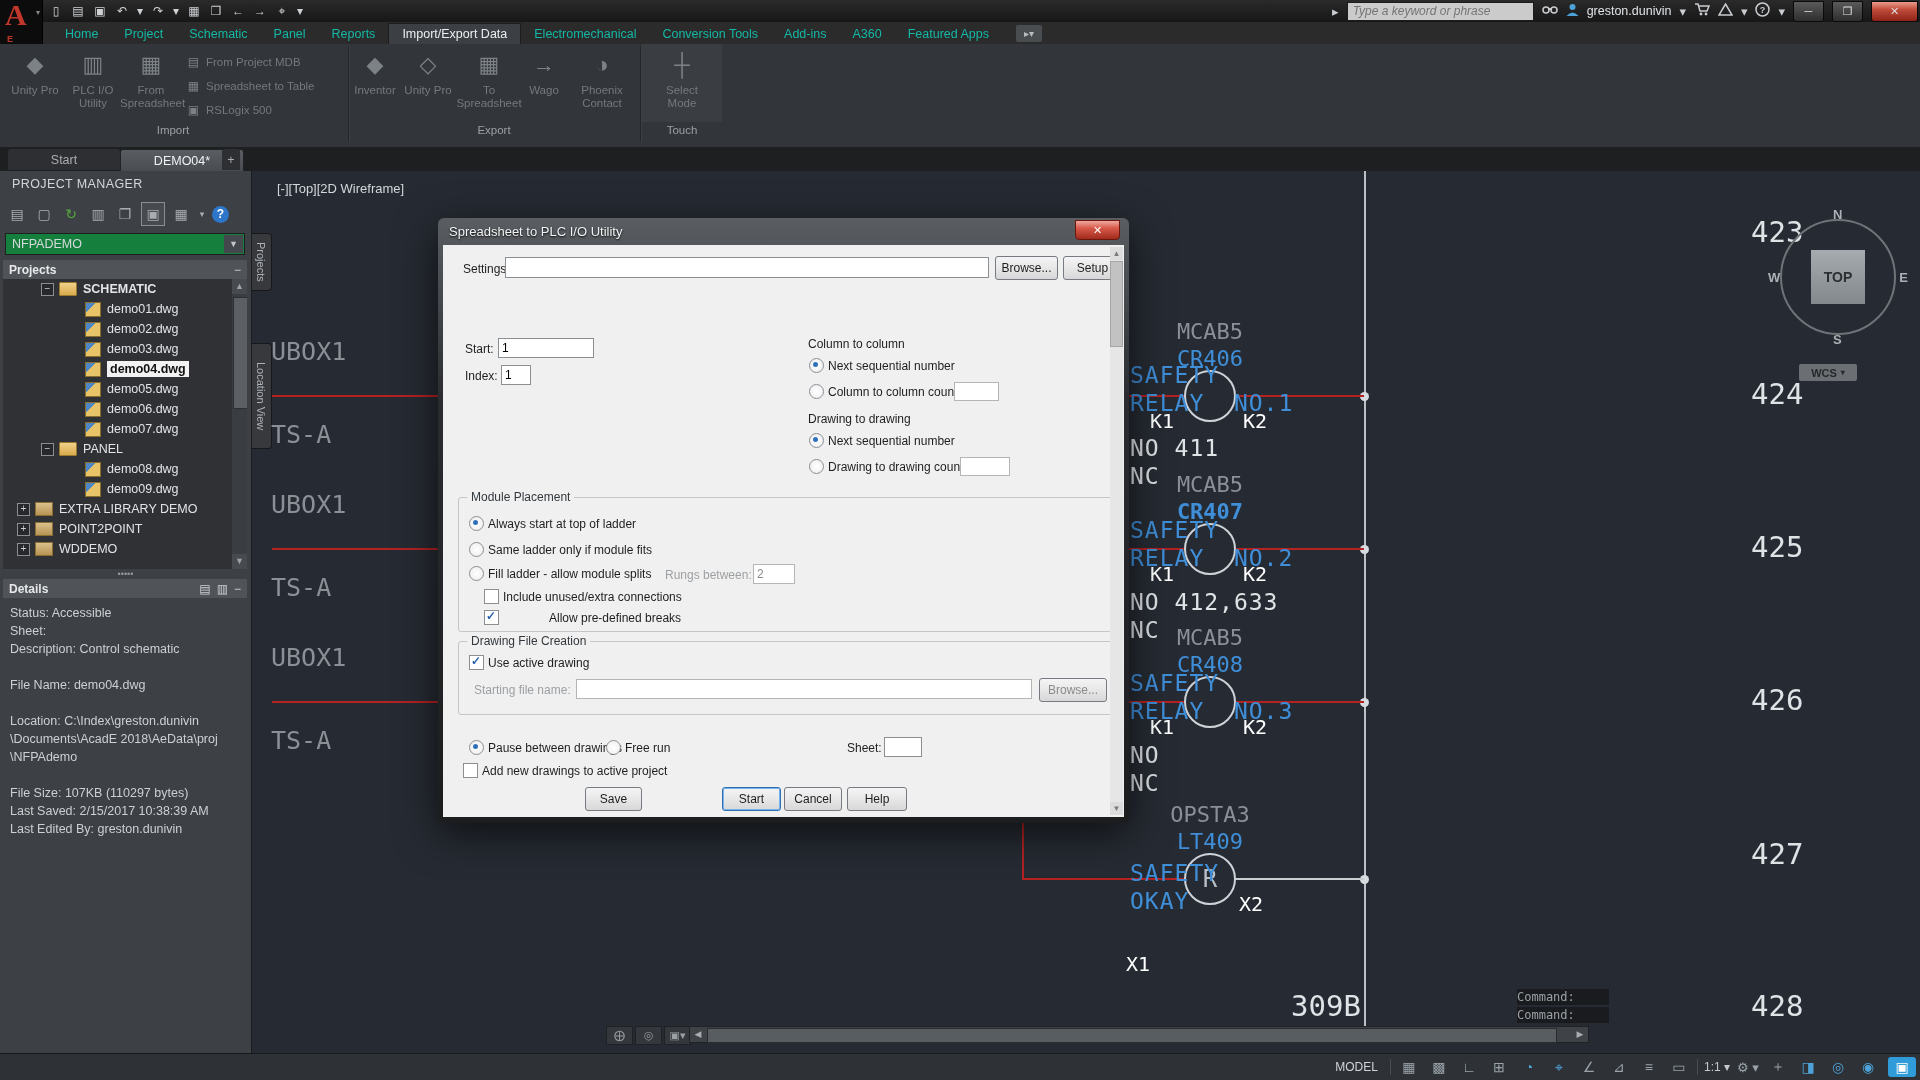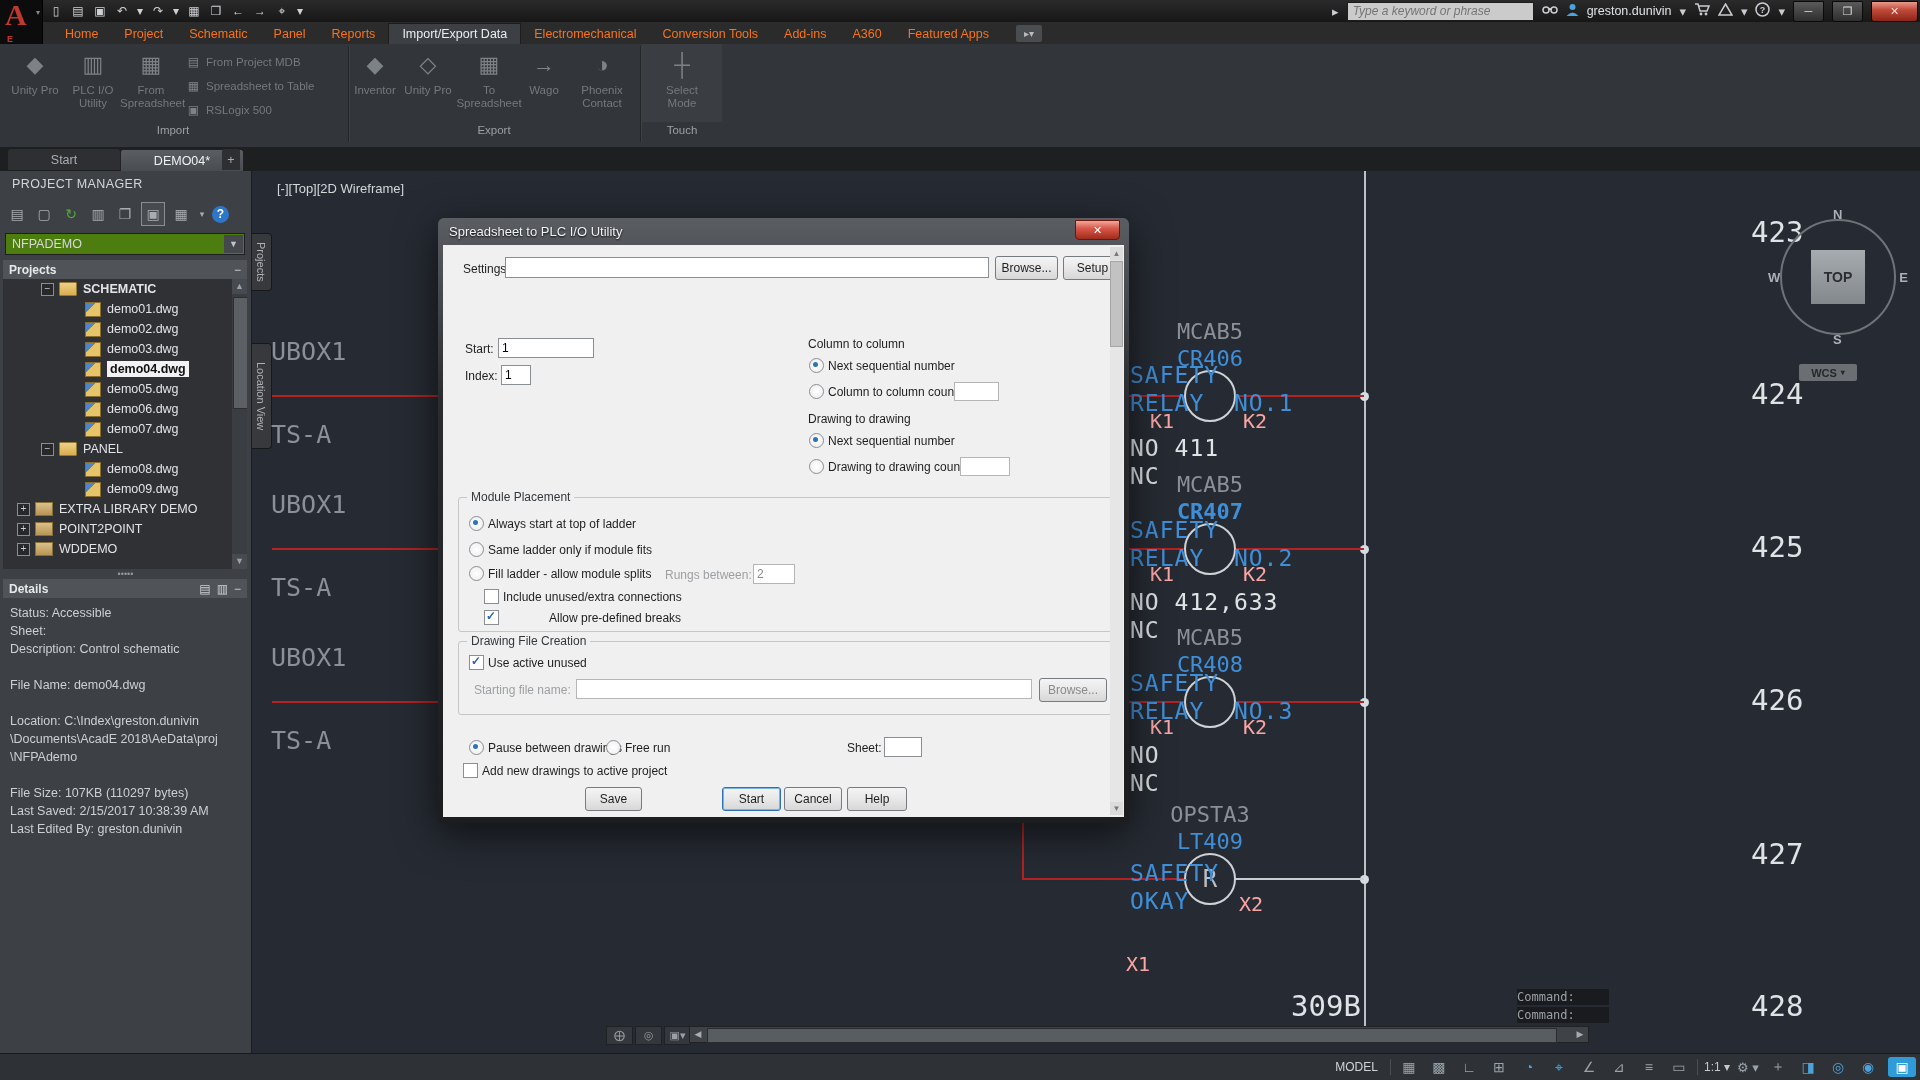--- a/index.html
+++ b/index.html
@@ -17,21 +17,21 @@
   #tbright{position:absolute;right:2px;top:1px;height:20px;display:flex;align-items:center;gap:8px;}
   #searchbox{width:175px;height:17px;background:#cbcbcb;border:1px solid #1c1c1c;color:#555;
      font-size:12px;font-style:italic;padding:0 5px;font-family:"Liberation Sans",sans-serif;}
   .tbico{color:#c9ccd0;font-size:13px;}
   #username{color:#dfe2e5;font-size:12.5px;}
   .winbtn{width:29px;height:19px;border:1px solid #0a0a0a;border-radius:0 0 3px 3px;background:linear-gradient(#5a5a5a,#2e2e2e);
      color:#ddd;font-size:11px;display:flex;align-items:center;justify-content:center;}
   .winbtn.close{width:45px;background:linear-gradient(#e99a8d,#c14c3a 40%,#8d2317);}
   
   #ribbontabs{position:absolute;left:0;top:22px;width:1920px;height:22px;background:#2b2b2b;display:flex;align-items:flex-end;padding-left:52px;box-sizing:border-box;}
-  .rtab{padding:3px 13px;font-size:12.5px;color:#f97316;white-space:nowrap;}
+  .rtab{padding:3px 13px;font-size:12.5px;color:#14b8a6;white-space:nowrap;}
   .rtab.active{background:#3c3f43;color:#eceef0;border:1px solid #1d1d1d;border-bottom:none;}
   #ribbonToggle{margin-left:14px;color:#b9bcbf;font-size:10px;padding:3px 8px;background:#4a4d50;border-radius:2px;margin-bottom:2px;}
   
   #ribbon{position:absolute;left:0;top:44px;width:1920px;height:103px;background:#323539;}
   .rpanel{position:absolute;top:0;height:78px;}
   .plabel{position:absolute;top:80px;width:100%;text-align:center;color:#9ba0a5;font-size:11.5px;}
   .psep{position:absolute;top:2px;height:96px;width:1px;background:#232527;box-shadow:1px 0 0 #3e4144;}
   .bigbtn{position:absolute;top:4px;width:62px;height:72px;text-align:center;color:#74797e;font-size:11.5px;line-height:13px;}
   .bigbtn .bicon{display:block;margin:2px auto 4px;width:30px;height:30px;color:#7d8287;font-size:22px;line-height:30px;}
   .smallrow{position:absolute;left:186px;width:160px;height:20px;color:#74797e;font-size:11.5px;display:flex;align-items:center;gap:5px;}
@@ -39,21 +39,21 @@
   
   #filetabs{position:absolute;left:0;top:147px;width:1920px;height:24px;background:#1d1f21;border-bottom:1px solid #0e0f10;}
   .ftab{position:absolute;top:2px;height:21px;display:flex;align-items:center;padding:0 16px;font-size:12.5px;border-radius:3px 3px 0 0;}
   
   #palette{position:absolute;left:0;top:171px;width:251px;height:882px;background:#3d4044;z-index:10;border-right:1px solid #1b1c1e;}
   #pmHeader{position:absolute;left:0;top:0;width:100%;height:26px;color:#d3d6d9;font-size:12.5px;display:flex;align-items:center;padding-left:12px;box-sizing:border-box;letter-spacing:.4px;}
   #pmToolbar{position:absolute;left:6px;top:30px;height:26px;display:flex;align-items:center;gap:5px;}
   .pmico{width:22px;height:22px;display:flex;align-items:center;justify-content:center;font-size:14px;color:#a9adb2;}
   .pmico.boxed{border:1px solid #8a8e93;background:#474a4e;}
   .pmico.help{background:#2e76c9;color:#fff;border-radius:50%;width:17px;height:17px;font-size:12px;font-weight:bold;}
-  #pmCombo{position:absolute;left:5px;top:62px;width:240px;height:22px;background:#4d7c0f;border:1px solid #1d1f21;color:#d6d9dc;font-size:12.5px;display:flex;align-items:center;padding-left:6px;box-sizing:border-box;}
+  #pmCombo{position:absolute;left:5px;top:62px;width:240px;height:22px;background:#15803d;border:1px solid #1d1f21;color:#d6d9dc;font-size:12.5px;display:flex;align-items:center;padding-left:6px;box-sizing:border-box;}
   #pmCombo .dd{position:absolute;right:1px;top:1px;bottom:1px;width:19px;background:#44474b;color:#c2c5c9;font-size:9px;display:flex;align-items:center;justify-content:center;}
   #projBar{position:absolute;left:3px;top:89px;width:244px;height:19px;background:#505357;color:#e6e8ea;font-weight:bold;font-size:12px;display:flex;align-items:center;padding:0 6px;box-sizing:border-box;}
   #projBar .mini{margin-left:auto;font-weight:normal;color:#cfd2d5;}
   #tree{position:absolute;left:3px;top:108px;width:244px;height:290px;background:#2f3134;overflow:hidden;}
   .trow{position:relative;height:20px;display:flex;align-items:center;font-size:12.5px;color:#e2e4e7;white-space:nowrap;}
   .exp{width:11px;height:11px;border:1px solid #8a8e93;background:#26282a;color:#cfd2d5;font-size:10px;line-height:9px;text-align:center;margin-right:5px;flex:0 0 auto;}
   .fico{width:16px;height:12px;background:linear-gradient(#efd189,#d9ac4e);border:1px solid #9a7a2e;border-radius:1px;margin-right:6px;flex:0 0 auto;}
   .dico{width:14px;height:13px;background:linear-gradient(135deg,#4f86c6 0 34%,#e7c469 34%);border:1px solid #8a6f2c;margin-right:6px;flex:0 0 auto;}
   .pico{width:16px;height:12px;background:linear-gradient(#d9c08a,#b89454);border:1px solid #8a6f34;margin-right:6px;flex:0 0 auto;}
   .tlab.sel{background:#f2f2f2;color:#111;font-weight:bold;padding:1px 3px;}
@@ -71,21 +71,21 @@
   #vplabel{position:absolute;left:26px;top:10px;color:#d4d7da;font-size:13px;}
   .wire-r{position:absolute;height:2px;background:#b42222;}
   .wire-rv{position:absolute;width:2px;background:#b42222;}
   .wire-w{position:absolute;height:2px;background:#c9ced3;}
   #rail{position:absolute;left:1113px;top:0;width:2px;height:861px;background:#c9ced3;opacity:.92;}
   .jdot{position:absolute;width:9px;height:9px;border-radius:50%;background:#d7dce0;}
   .coilc{position:absolute;width:48px;height:48px;border:2.5px solid #cdd2d7;border-radius:50%;background:#262b33;color:#b9bfc5;
      display:flex;align-items:center;justify-content:center;font-family:"DejaVu Sans Mono",monospace;font-size:24px;}
   .ctag{position:absolute;left:884px;width:150px;text-align:center;font-family:"DejaVu Sans Mono",monospace;font-size:22px;}
   .gry{color:#8a9096;} .blu{color:#3f8ed8;} .wht{color:#dfe3e6;}
-  .term{position:absolute;width:55px;font-family:"DejaVu Sans Mono",monospace;font-size:20px;color:#fca5a5;}
+  .term{position:absolute;width:55px;font-family:"DejaVu Sans Mono",monospace;font-size:20px;color:#ffffff;}
   .note{position:absolute;left:879px;font-family:"DejaVu Sans Mono",monospace;font-size:23px;line-height:28px;letter-spacing:1px;white-space:pre;}
   .rung{position:absolute;left:1500px;width:110px;text-align:left;font-family:"DejaVu Sans Mono",monospace;font-size:29px;color:#dfe3e6;}
   .leftlab{position:absolute;left:20px;font-family:"DejaVu Sans Mono",monospace;font-size:25px;color:#8a9096;}
   
   #vcube{position:absolute;left:1521px;top:40px;width:132px;height:132px;}
   #vcube .ring{position:absolute;left:8px;top:8px;right:8px;bottom:8px;border:2px solid #6e7artificial378;border:2px solid #6e7378;border-radius:50%;}
   #vcube .face{position:absolute;left:39px;top:39px;width:54px;height:54px;background:linear-gradient(#a6abb0,#83888d);color:#2c2f32;
      font-size:14px;font-weight:bold;display:flex;align-items:center;justify-content:center;}
   #vcube .card{position:absolute;color:#aab0b5;font-size:13px;font-weight:bold;}
   #wcschip{position:absolute;left:1548px;top:193px;width:58px;height:17px;background:#6b6f73;color:#26282a;font-size:11px;font-weight:bold;
@@ -558,21 +558,21 @@
     <input class="txt dis" style="left: 310px; top: 319px; width: 42px; height: 20px;" value="2">
     <span class="chk" style="left:41px;top:344px;"></span>
     <span class="dlab" style="left:60px;top:345px;">Include unused/extra connections</span>
     <span class="chk on" style="left:41px;top:365px;"></span>
     <span class="dlab" style="left:60px;top:366px;margin-left:46px;">Allow pre-defined breaks</span>
 
     <div class="gbox" style="left:15px;top:396px;width:652px;height:72px;">
       <span class="gcap">Drawing File Creation</span>
     </div>
     <span class="chk on" style="left:26px;top:410px;"></span>
-    <span class="dlab" style="left:45px;top:411px;">Use active unused</span>
+    <span class="dlab" style="left:45px;top:411px;">Use active drawing</span>
     <span class="dlab dis" style="left:31px;top:438px;">Starting file name:</span>
     <input class="txt dis" style="left: 133px; top: 434px; width: 456px; height: 20px;" value="">
     <span class="wbtn" style="left:596px;top:433px;width:66px;height:22px;color:#8a8a8a;">Browse...</span>
 
     <span class="rad on" style="left:26px;top:495px;"></span>
     <span class="dlab" style="left:45px;top:496px;">Pause between drawings</span>
     <span class="rad" style="left:163px;top:495px;"></span>
     <span class="dlab" style="left:182px;top:496px;">Free run</span>
     <span class="dlab" style="left:404px;top:496px;">Sheet:</span>
     <input class="txt" style="left: 441px; top: 492px; width: 38px; height: 20px;" value="">

